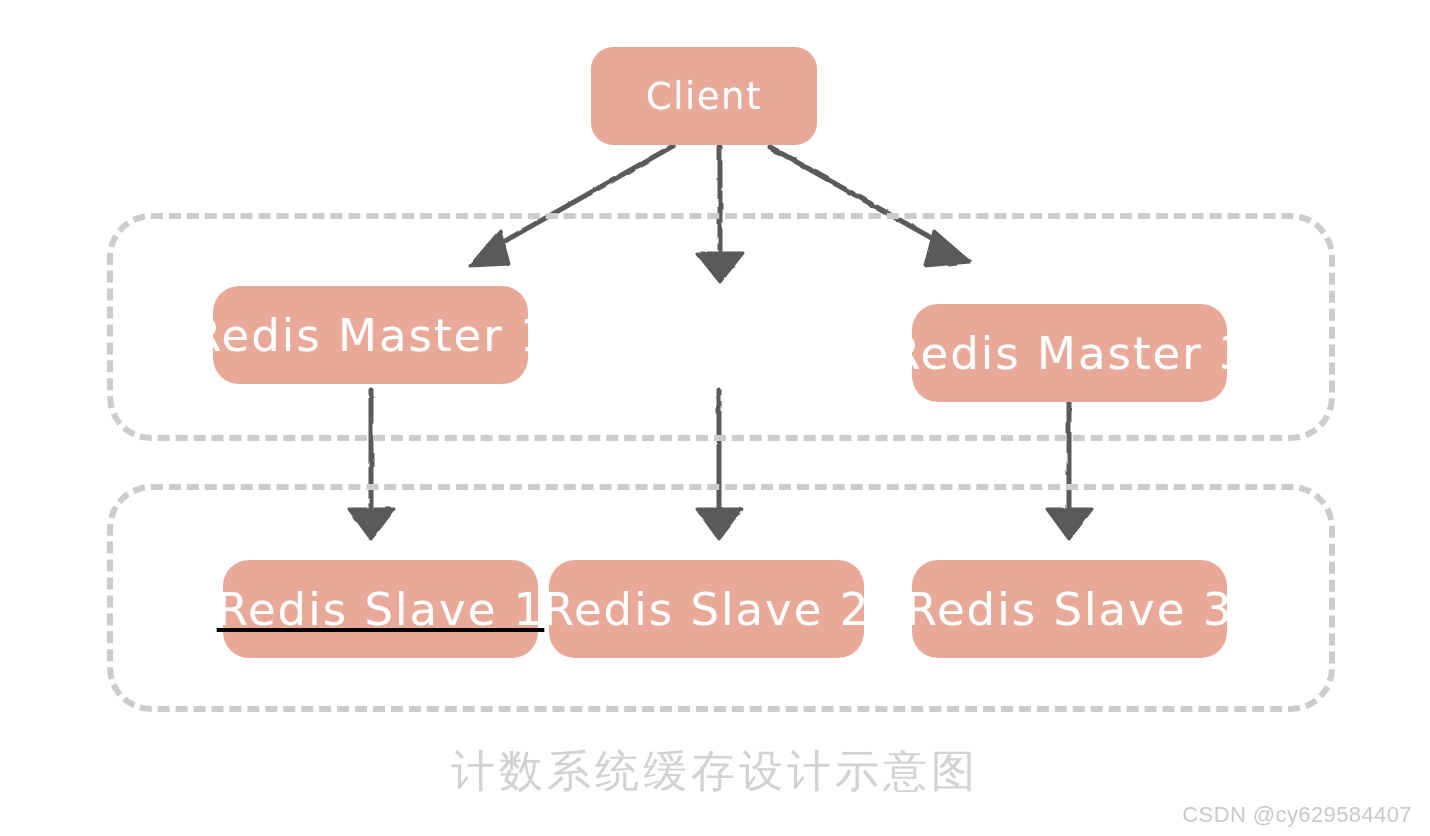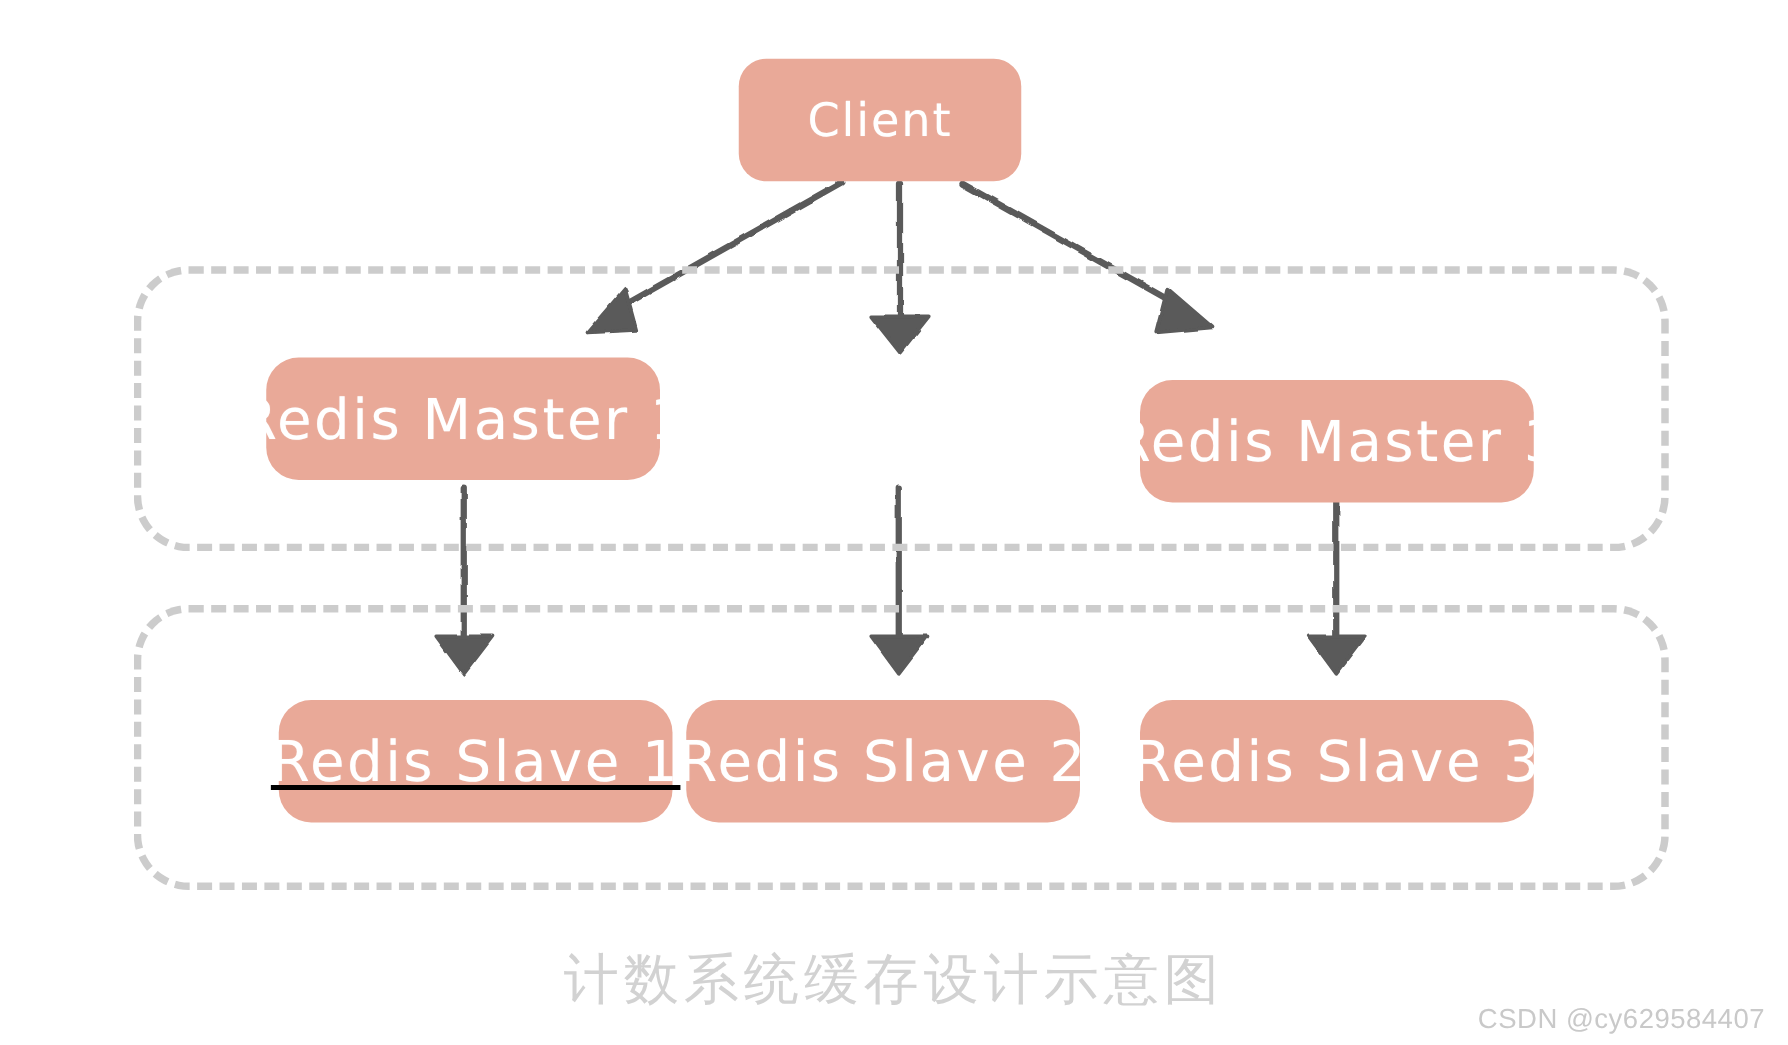--- a/index.html
+++ b/index.html
@@ -70,21 +70,20 @@
   #caption {
     position: absolute;
     left: 0;
     top: 742px;
     width: 1430px;
     text-align: center;
     color: #d2d2d2;
     font-family: "DejaVu Sans", sans-serif;
     font-size: 44px;
     letter-spacing: 4px;
-    margin-top: 12px;
   }
   #watermark {
     position: absolute;
     right: 18px;
     bottom: 8px;
     color: #c9c9c9;
     font-family: "Liberation Sans", sans-serif;
     font-size: 22px;
     letter-spacing: 0.4px;
   }

